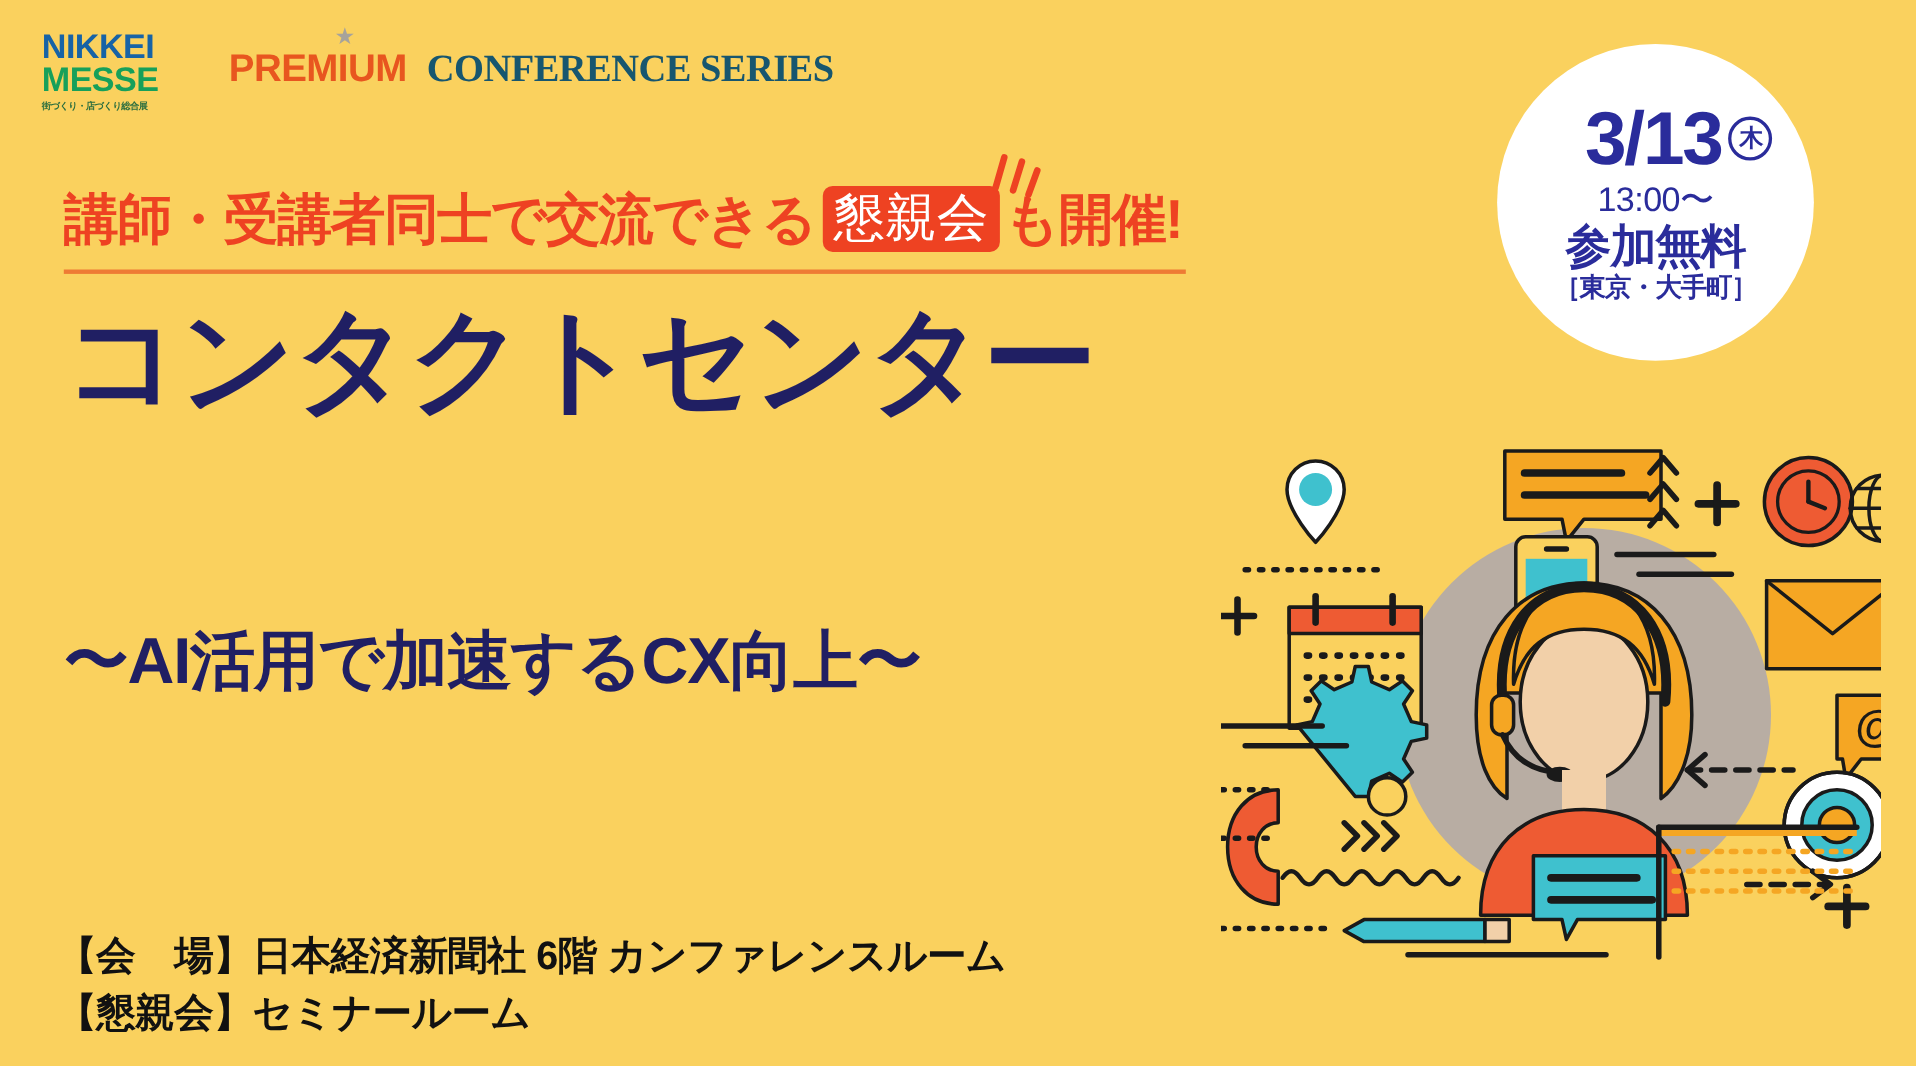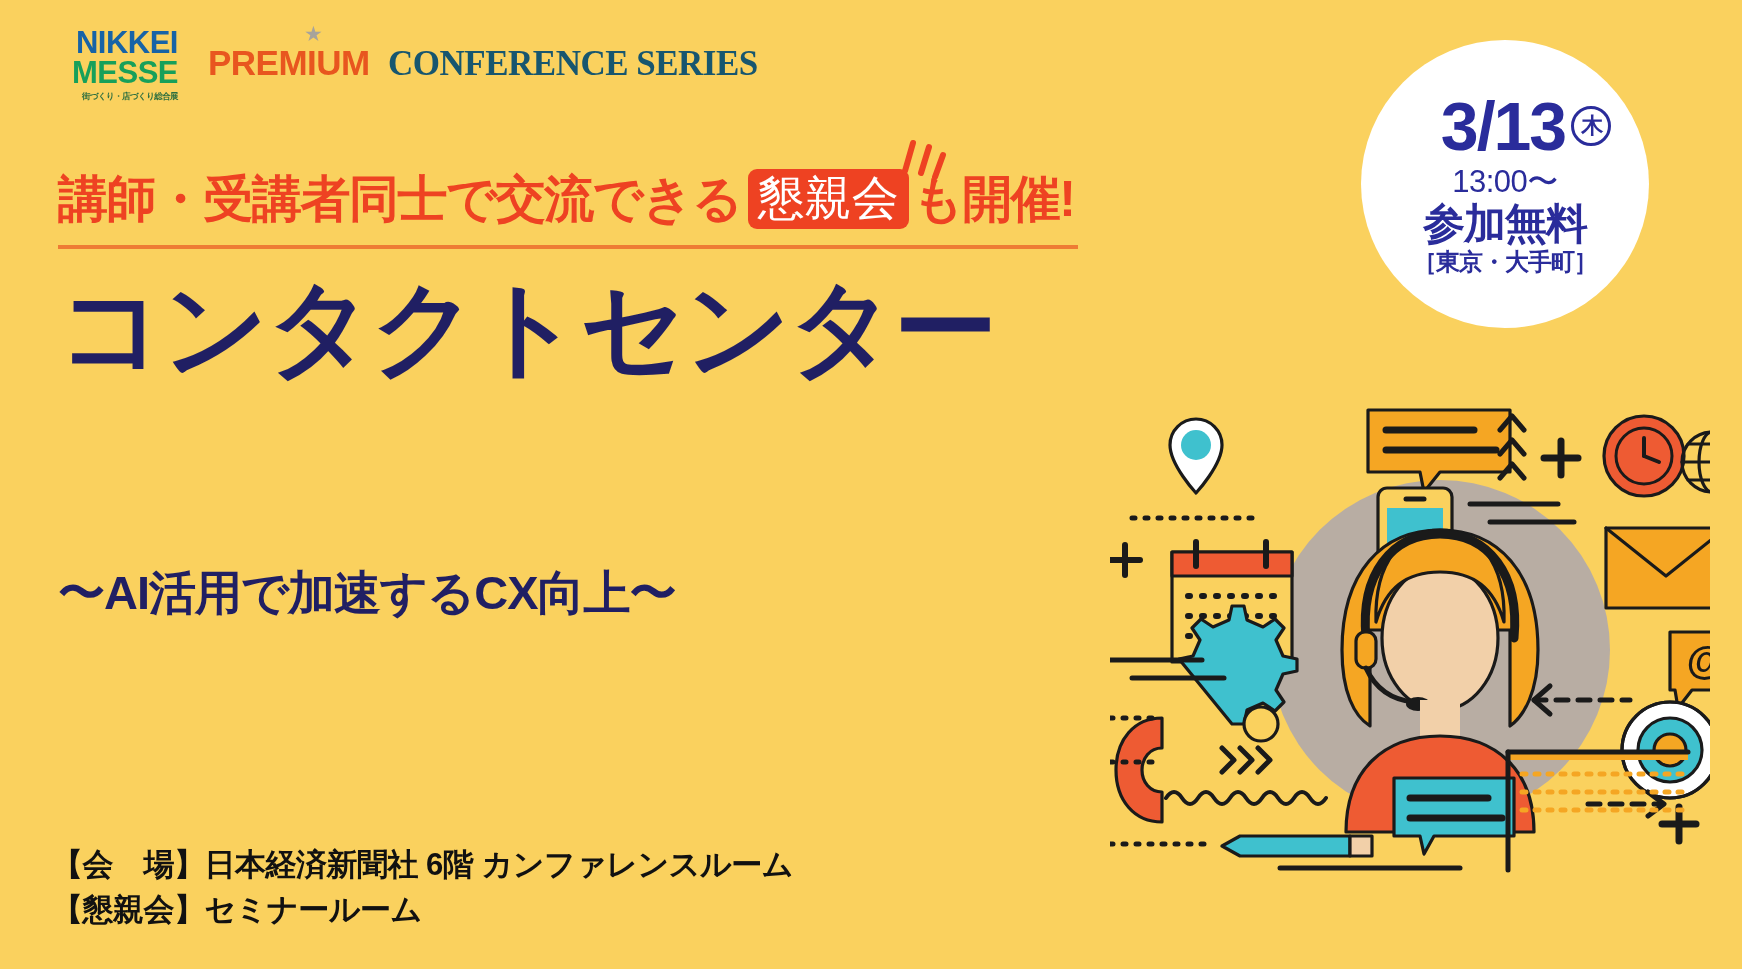--- a/index.html
+++ b/index.html
@@ -13,21 +13,21 @@
   #banner {
     position:relative;
     width:1742px; height:969px;
     background:#FAD15E;
     overflow:hidden;
   }
 
   
   #logo-block {
     position:absolute; left:38px; top:28px;
-    width:140px; text-align:right;
+    width:140px; text-align:left;
   }
   .logo-nikkei {
     font-size:31px; font-weight:bold; letter-spacing:-0.5px;
     color:#1763A6; line-height:0.98; display:block;
   }
   .logo-messe {
     font-size:31px; font-weight:bold; letter-spacing:-0.5px;
     color:#17A05A; line-height:0.98; display:block;
   }
   .logo-tagline {
@@ -95,31 +95,31 @@
   }
   #real-badge {
     background:#201F63; color:#FAD15E;
     font-size:42px; font-weight:bold;
     letter-spacing:0px; line-height:1;
     padding:11px 13px 13px 13px;
     margin-left:20px; margin-bottom:14px;
   }
   #subtitle {
     position:absolute; left:58px; top:562px;
-    font-size:47px; font-weight:bold; color:#201F63;
+    font-size:59px; font-weight:bold; color:#201F63;
     letter-spacing:-1px; white-space:nowrap;
   }
 
   
   #venue {
     position:absolute; left:52px; top:843px;
     color:#111111;
   }
   .venue-line {
-    font-size:31px; font-weight:bold;
+    font-size:36px; font-weight:bold;
     line-height:1.45; letter-spacing:-0.5px; white-space:nowrap;
   }
 
   
   #date-circle {
     position:absolute; left:1361px; top:40px;
     width:288px; height:288px;
     background:#FFFFFF; border-radius:50%;
     display:flex; flex-direction:column;
     align-items:center; justify-content:center;

